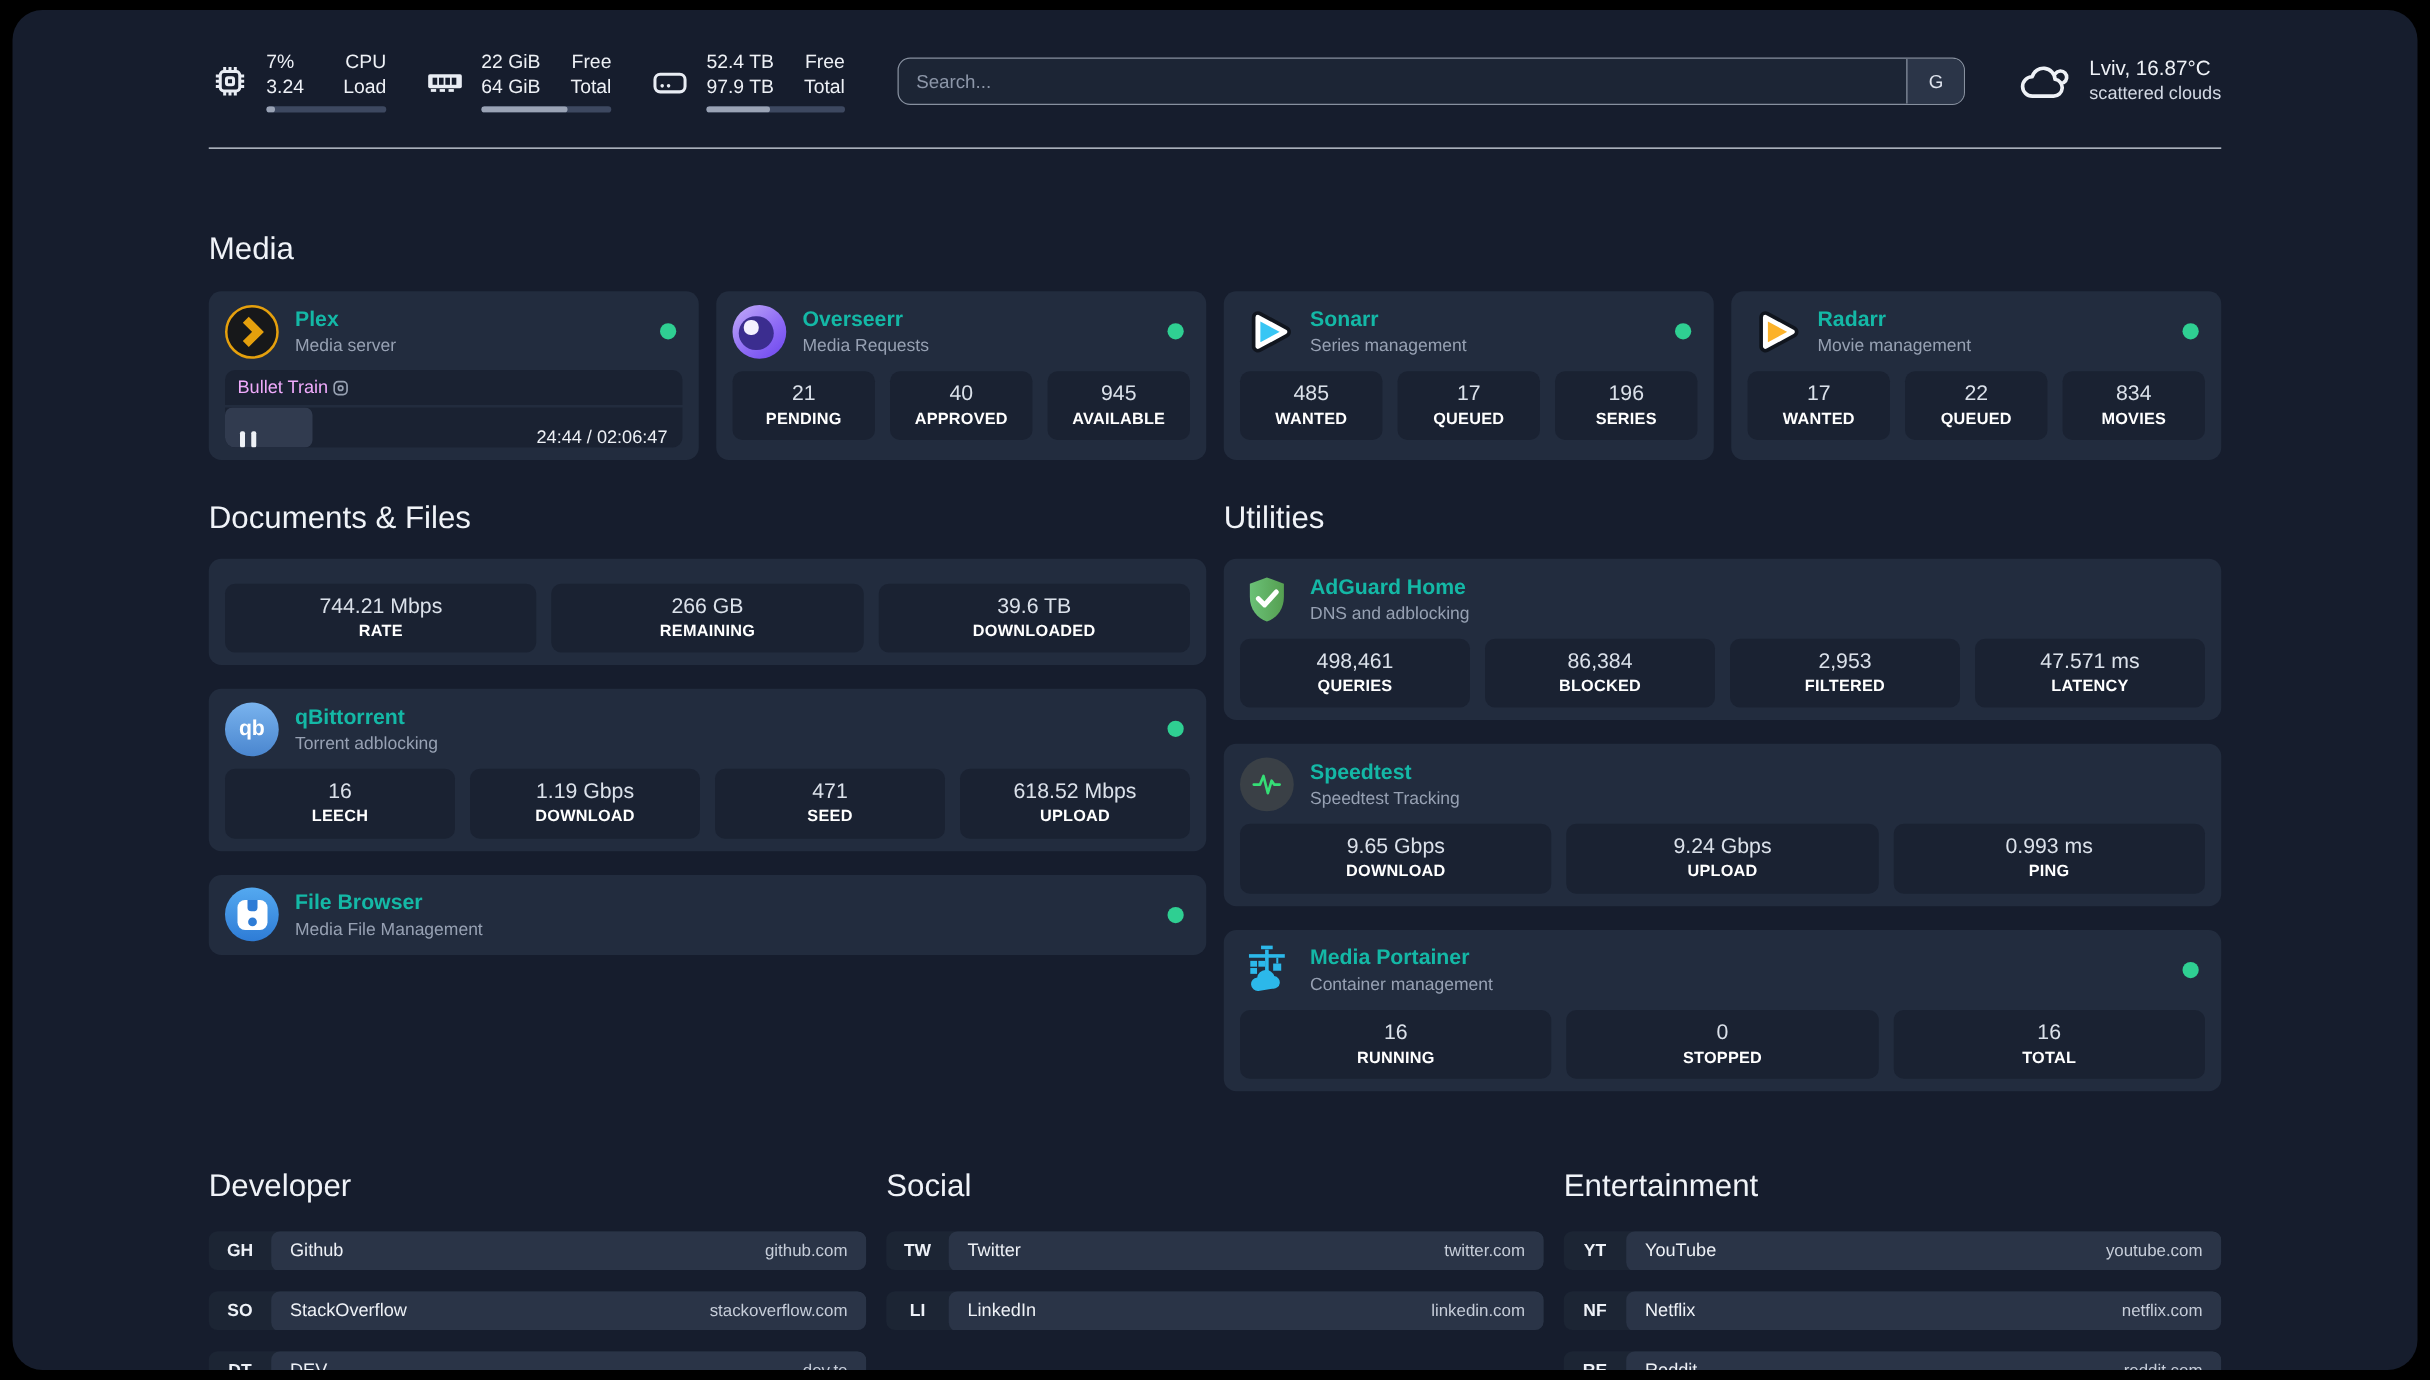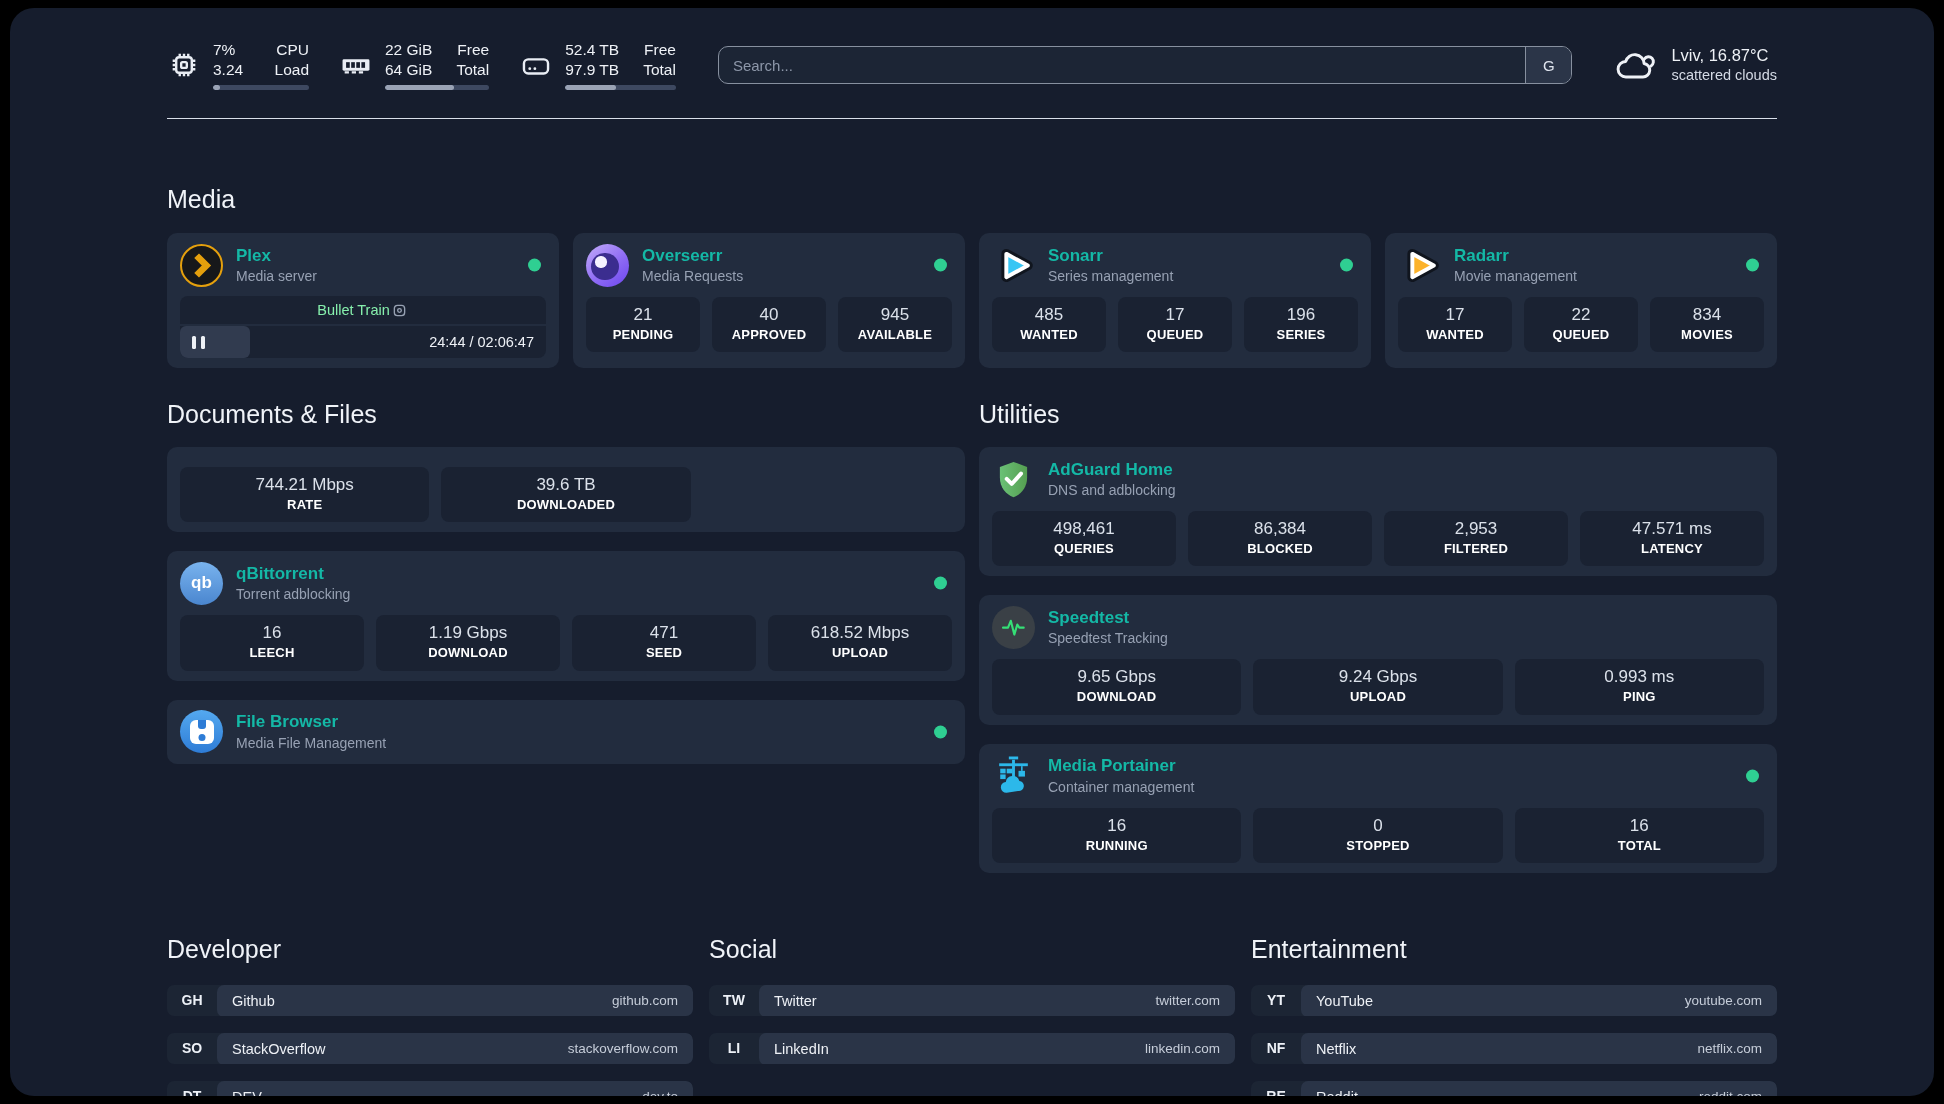--- a/index.html
+++ b/index.html
@@ -60,26 +60,26 @@
   .tiles { display:grid; gap:12px; margin-top:10px; }
   .tiles.c3 { grid-template-columns:repeat(3,1fr); }
   .tiles.c4 { grid-template-columns:repeat(4,1fr); }
   .tile { background:#1a2232; border-radius:8px; text-align:center; padding:7px 4px 8px; }
   .tile-value { font-size:17px; color:#dbe1ea; line-height:1.3; white-space:nowrap; }
   .tile-label { font-size:13px; font-weight:700; color:#ffffff; line-height:1.4; letter-spacing:.2px; }
 
   
   .player { margin-top:9px; }
   .player-row1 { background:#1a2232; border-radius:8px 8px 0 0; height:28px; display:flex;
-                 align-items:center; justify-content:center; padding:0 10px;
-                 font-size:14.5px; color:#86efac; }
+                 align-items:center; justify-content:flex-start; padding:0 10px;
+                 font-size:14.5px; color:#f0abfc; }
   .video-icon { width:19px; height:19px; color:#97a1b2; }
   .video-icon svg { width:100%; height:100%; }
   .player-row2 { background:#1a2232; border-radius:0 0 8px 8px; height:32px; margin-top:2px;
-                 position:relative; display:flex; align-items:center; overflow:hidden; }
+                 position:relative; display:flex; align-items:flex-end; overflow:hidden; }
   .player-fill { position:absolute; left:0; top:0; bottom:0; background:#313b4f; border-radius:6px; }
   .pause { position:relative; margin-left:12px; display:flex; gap:5px; }
   .pause span { width:4px; height:13px; background:#eef1f6; border-radius:1.5px; }
   .player-time { margin-left:auto; margin-right:12px; font-size:14.5px; color:#eef1f6; position:relative; }
 
   
   .mid-grid { display:grid; grid-template-columns:1fr 1fr; gap:14px; margin-top:32px; }
   .col-stack { display:flex; flex-direction:column; gap:19px; margin-top:18px; }
 
   
@@ -361,20 +361,24 @@
       <div class="section-title">Documents &amp; Files</div>
       <div class="col-stack">
 
         <div class="card">
           <div class="tiles c3">
             <div class="tile">
               <div class="tile-value">744.21 Mbps</div>
               <div class="tile-label">RATE</div>
             </div>
             <div class="tile">
+              <div class="tile-value">266 GB</div>
+              <div class="tile-label">REMAINING</div>
+            </div>
+            <div class="tile">
               <div class="tile-value">39.6 TB</div>
               <div class="tile-label">DOWNLOADED</div>
             </div>
           </div>
         </div>
 
         <div class="card">
           <div class="card-head">
             <div class="app-icon qb">
                     <span class="qb-text">qb</span>

